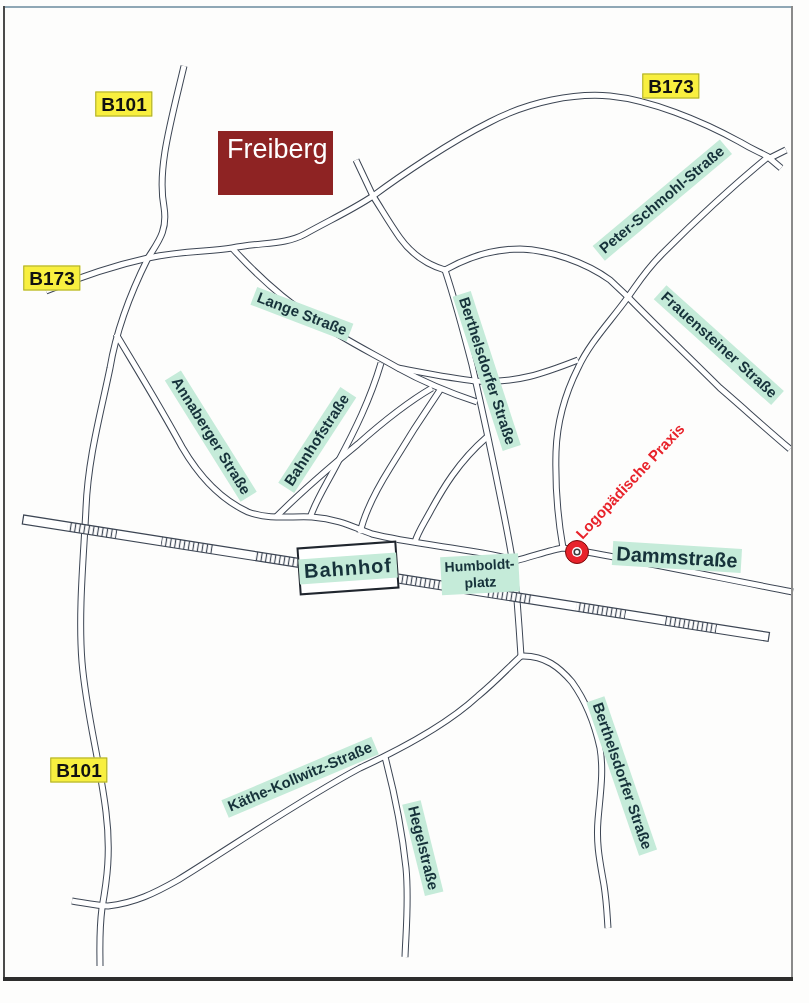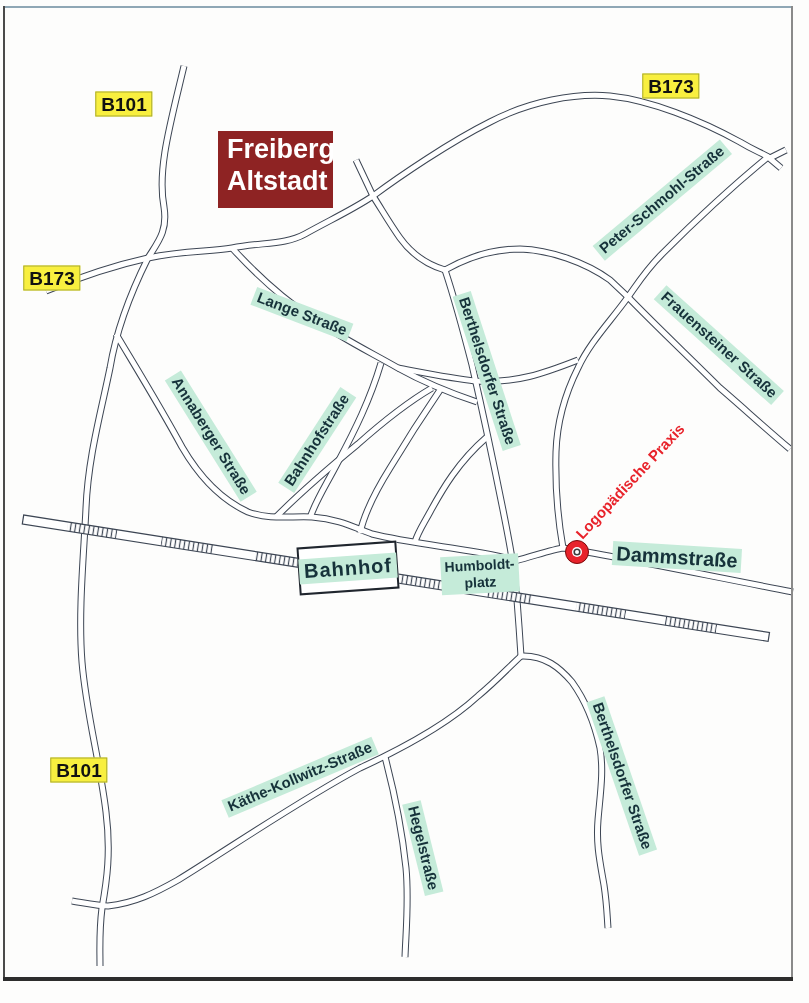--- a/index.html
+++ b/index.html
@@ -21,22 +21,22 @@
   .street{
     position:absolute;white-space:nowrap;font-weight:bold;font-size:15px;color:#16323a;
     background:#c5ebd9;padding:1px 4px;line-height:1.1;transform-origin:center center;
   }
   .badge{
     position:absolute;white-space:nowrap;font-weight:bold;font-size:19px;color:#111;
     background:#f8ef3f;border:1px solid #a8aa31;padding:0 5px;line-height:23px;
     transform:translate(-50%,-50%);
   }
   .titlebox{
-    position:absolute;left:218px;top:131px;width:115px;height:77px;background:#8e2323;
-    color:#fff;font-weight:bold;font-size:27px;line-height:1.2;padding-left:9px;
+    position:absolute;left:218px;top:131px;width:115px;height:64px;background:#8e2323;
+    color:#fff;font-weight:normal;font-size:27px;line-height:1.2;padding-left:9px;
     padding-top:2px;box-sizing:border-box;
   }
   .bahnhofbox{
     position:absolute;left:298px;top:544px;width:100px;height:48px;background:#fff;
     border:2px solid #20262e;box-sizing:border-box;display:flex;align-items:center;
     justify-content:center;transform:rotate(-4deg);
   }
   .bahnhofbox span{background:#c5ebd9;font-weight:bold;font-size:20px;color:#16323a;
     padding:1px 5px;letter-spacing:1px;}
   .humboldt{
@@ -122,21 +122,20 @@
     </g>
   </svg>
 
   <div class="frame-top"></div>
   <div class="frame-left"></div>
   <div class="frame-right"></div>
   <div class="frame-bottom"></div>
 
   <div class="titlebox">
     <div>Freiberg</div>
-    <div>Altstadt</div>
   </div>
 
   <div class="badge" style="left:124px;top:104px;">B101</div>
   <div class="badge" style="left:671px;top:86px;">B173</div>
   <div class="badge" style="left:52px;top:278px;">B173</div>
   <div class="badge" style="left:79px;top:770px;">B101</div>
 
   <div class="street" style="left:302px;top:314px;transform:translate(-50%,-50%) rotate(21deg);">Lange Straße</div>
   <div class="street" style="left:662px;top:200px;transform:translate(-50%,-50%) rotate(-40deg);">Peter-Schmohl-Straße</div>
   <div class="street" style="left:719px;top:345px;transform:translate(-50%,-50%) rotate(42deg);">Frauensteiner Straße</div>

